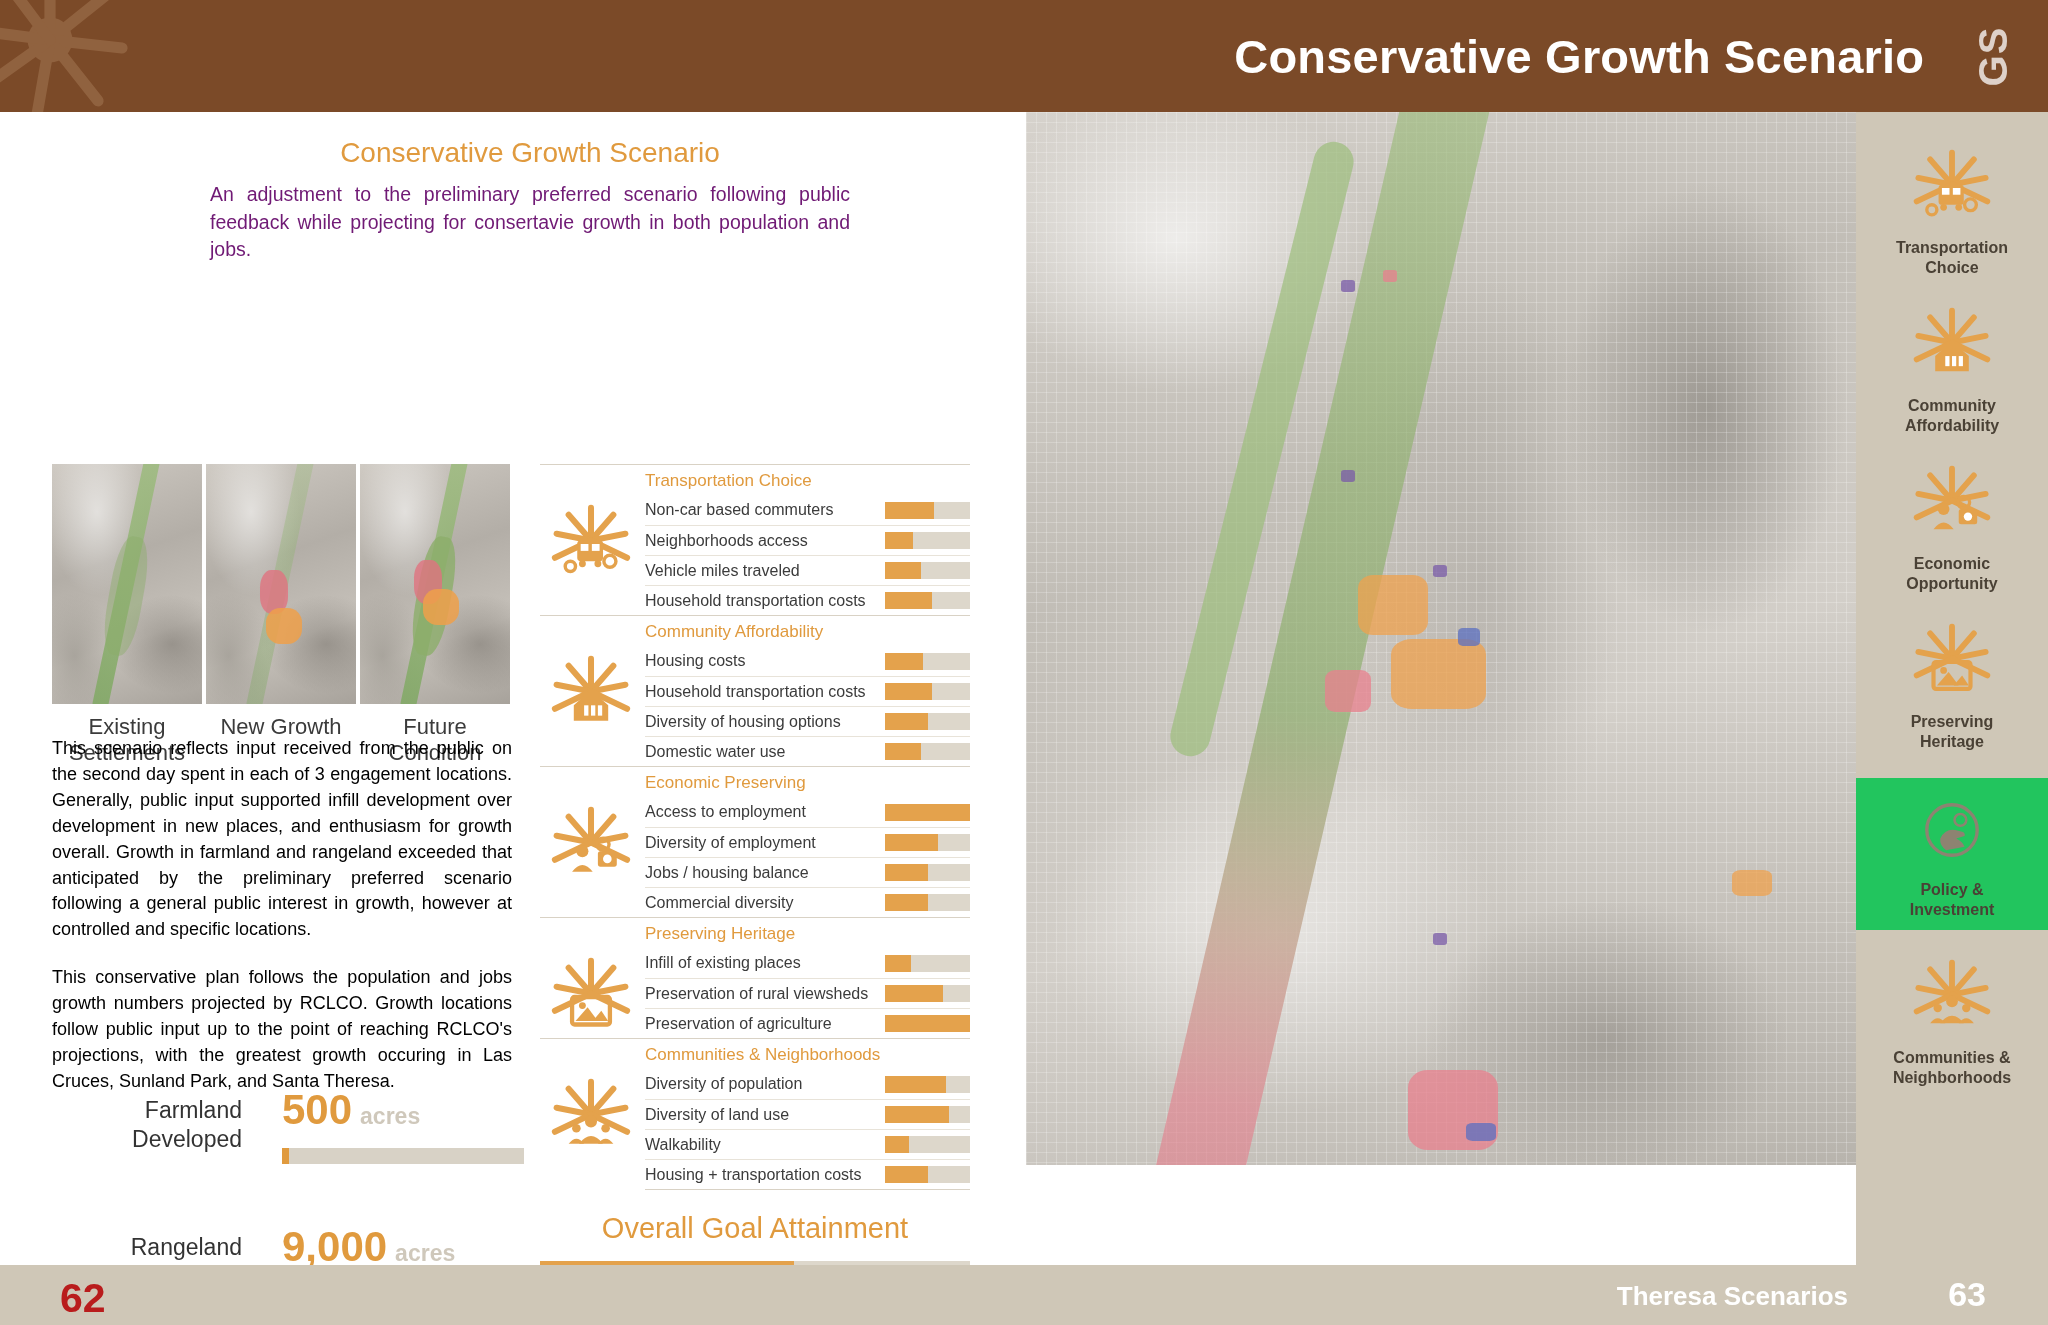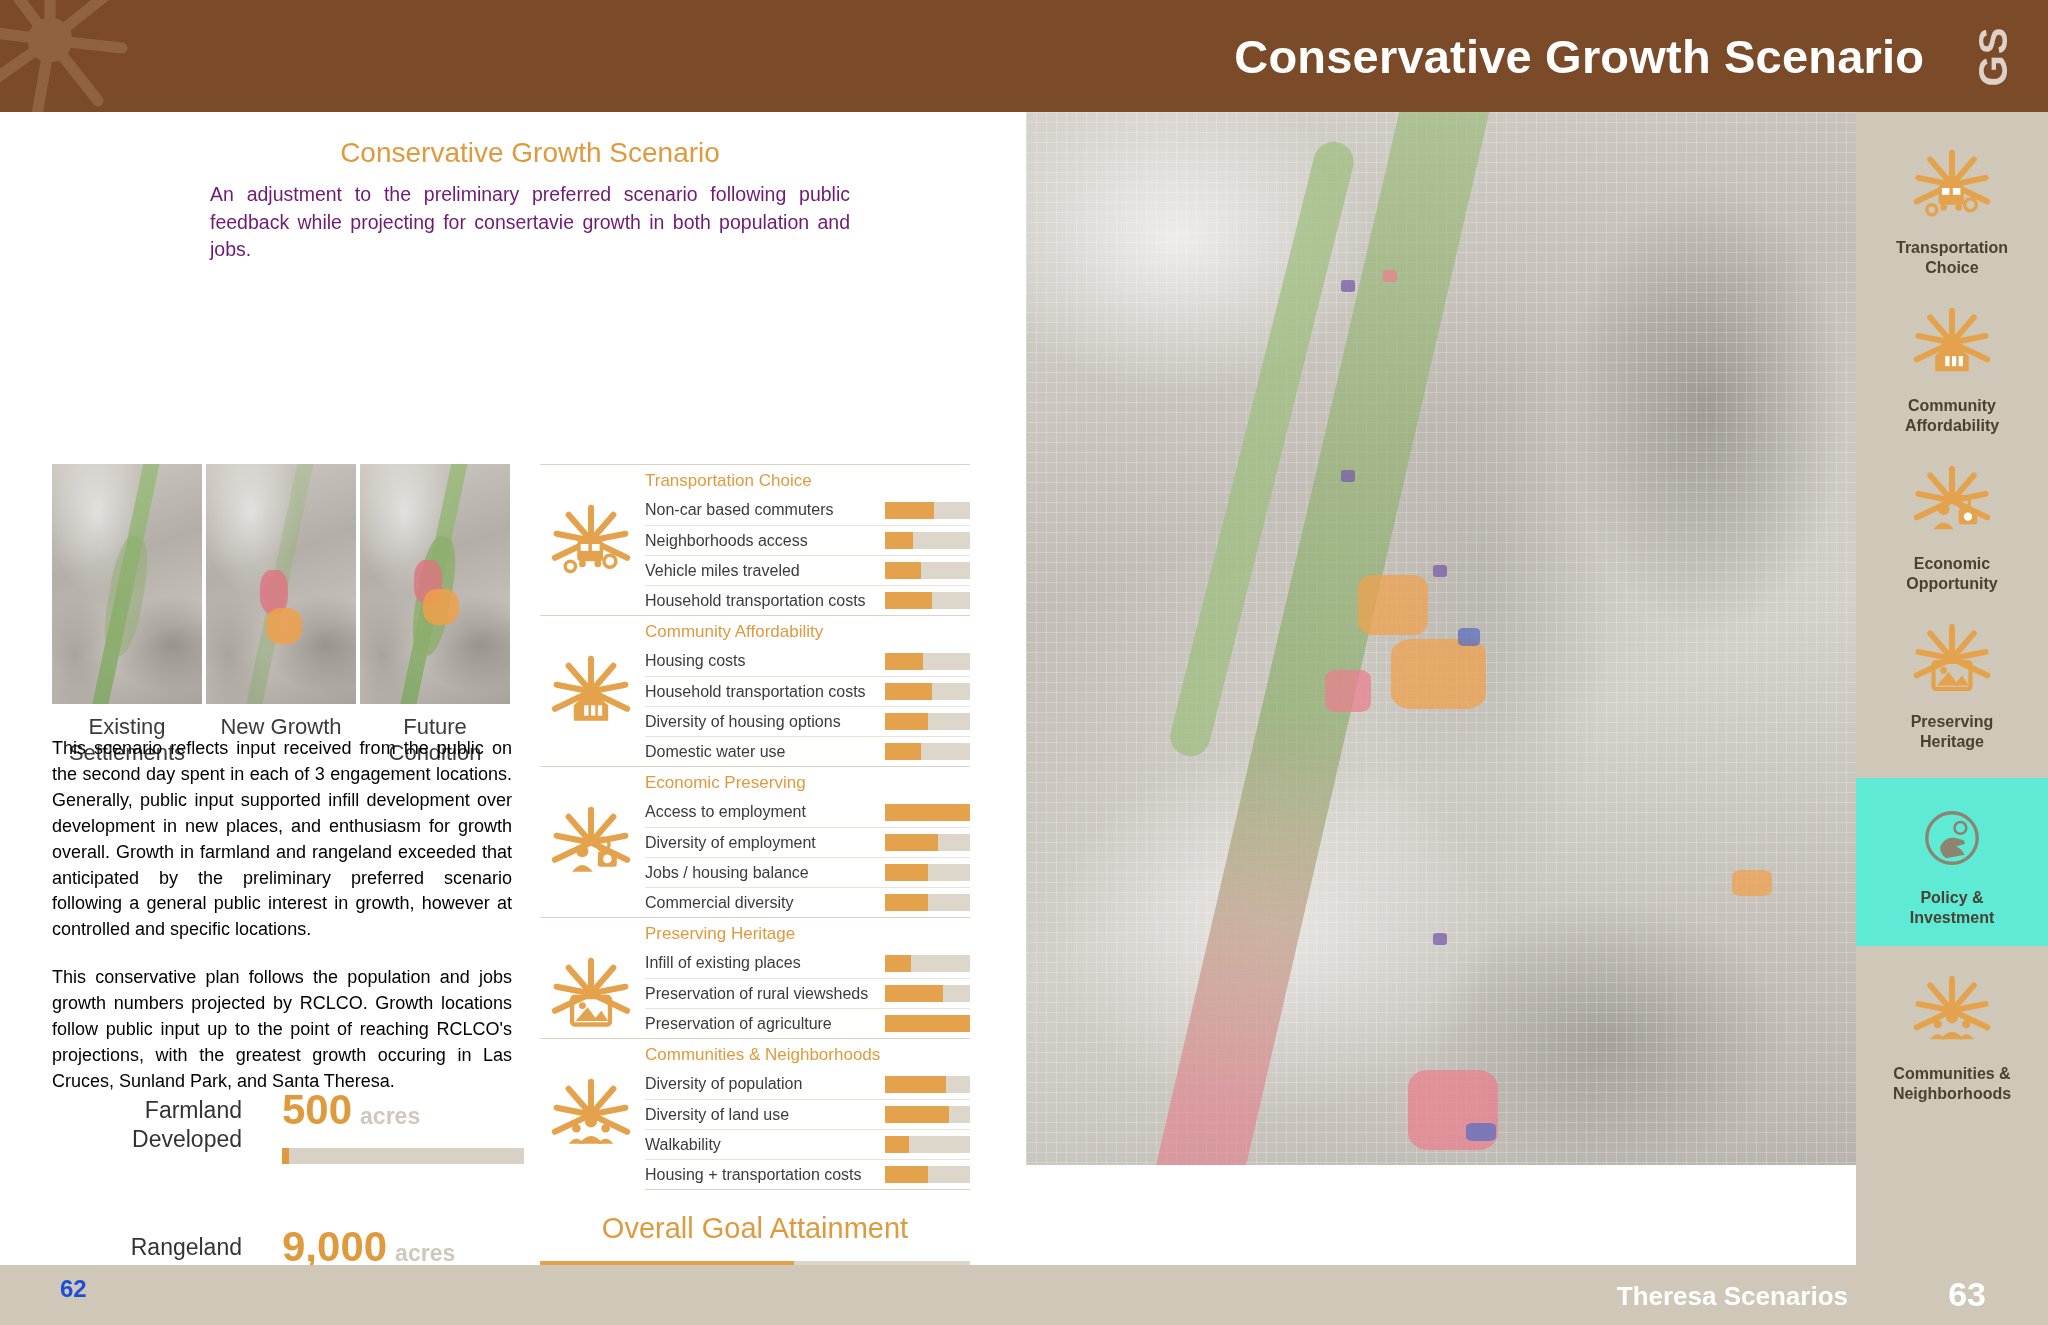--- a/index.html
+++ b/index.html
@@ -198,34 +198,34 @@
   .rail {
     position:absolute; right:0; top:112px; width:192px; bottom:60px;
     background:#cfc7b7;
     display:flex; flex-direction:column; align-items:center;
     padding-top:34px;
   }
   .rail-item {
     width:192px; display:flex; flex-direction:column; align-items:center;
     margin-bottom:26px;
   }
-  .rail-item.active { background:#5eead4; padding:18px 0; }
+  .rail-item.active { background:#22c55e; padding:10px 0; }
   .rail-ico { width:84px; height:84px; }
   .rail-label {
     margin-top:8px; font-size:16px; color:#4a4135; text-align:center; line-height:1.25;
     font-weight:bold;
   }
 
   
   .bottombar {
     position:absolute; left:0; right:0; bottom:0; height:60px;
     background:#cfc7b7;
   }
   .pageno-left {
-    position:absolute; left:60px; top:10px; font-size:24px; font-weight:bold; color:#1d4ed8;
+    position:absolute; left:60px; top:10px; font-size:41px; font-weight:bold; color:#b91c1c;
   }
   .bottom-title {
     position:absolute; right:200px; top:16px; font-size:26px; font-weight:bold; color:#ffffff;
   }
   .pageno-right {
     position:absolute; right:62px; top:10px; font-size:34px; font-weight:bold; color:#ffffff;
   }
 </style>
 </head>
 <body>

